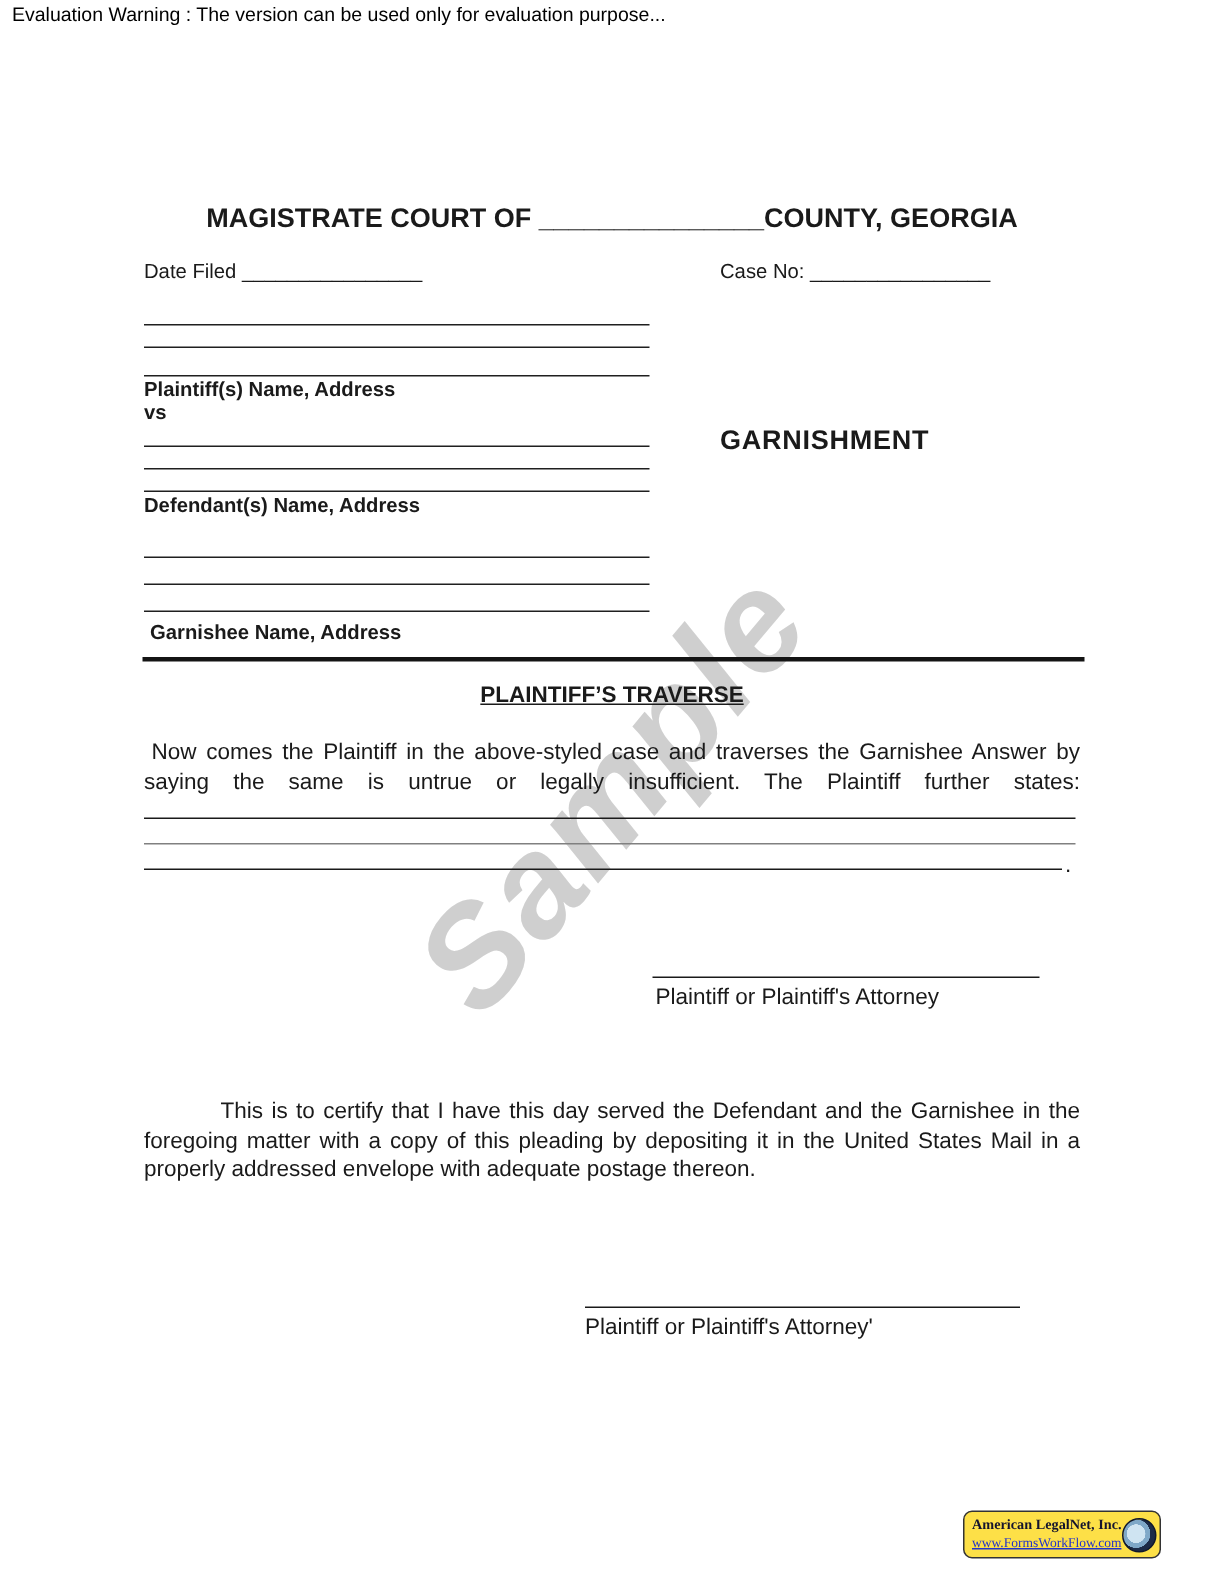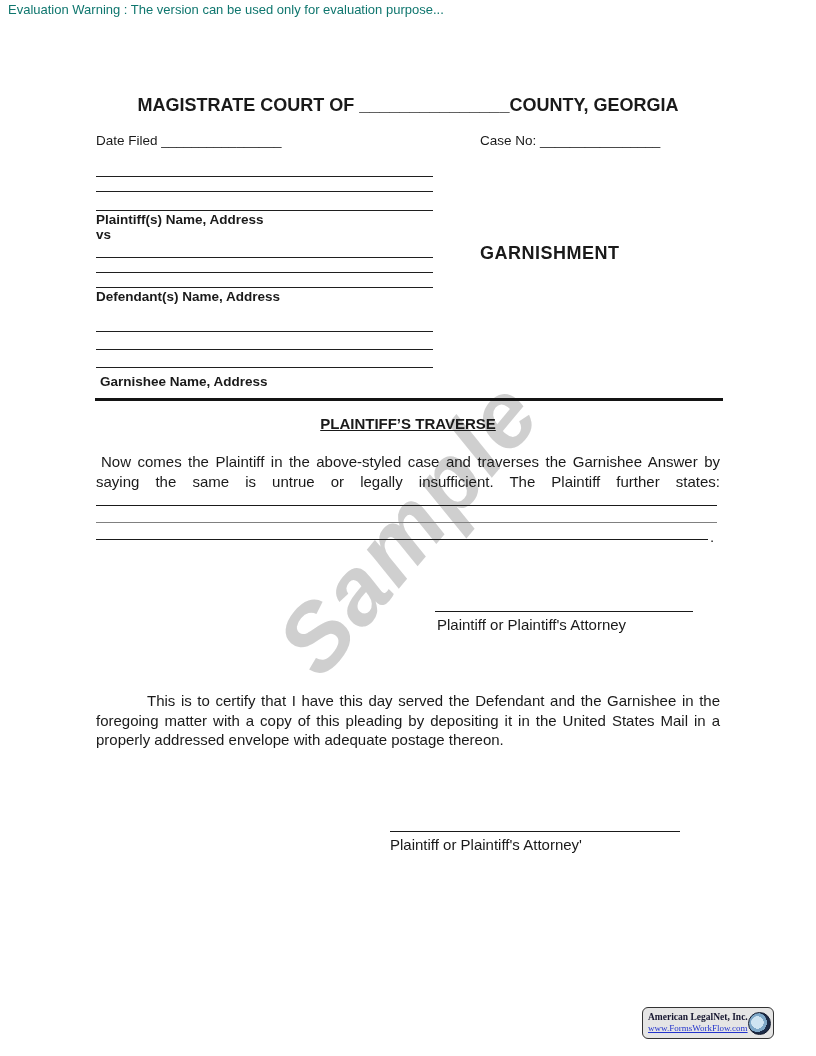--- a/index.html
+++ b/index.html
@@ -7,35 +7,35 @@
     position:relative;
     width:816px;height:1056px;
     background:#ffffff;
     font-family:"Liberation Sans","DejaVu Sans",sans-serif;
     color:#1a1a1a;
     overflow:hidden;
   }
   
   .warning{
     position:absolute;top:2px;left:8px;
-    font-size:13px;color:#0f766e;
+    font-size:13px;color:#000000;
   }
   
   .watermark{
     position:absolute;left:188px;top:388px;width:440px;height:280px;
     display:flex;align-items:center;justify-content:center;
     transform:rotate(-50deg);
     font-size:94px;font-weight:bold;font-style:italic;
     color:#c0c0c0;opacity:.75;
     z-index:0;pointer-events:none;
     letter-spacing:2px;
   }
   
   .content{position:absolute;left:96px;top:0;width:624px;height:1056px;z-index:1;}
-  .abs{position:absolute;}
+  .abs{position:absolute;margin-top:40px;}
   
   .title{top:95px;left:0;width:624px;text-align:center;font-size:18px;font-weight:bold;white-space:nowrap;}
   
   .date-row{top:133px;left:0;width:624px;font-size:13.5px;}
   .case-no{position:absolute;left:384px;top:0;}
   
   .bline{left:0;width:337px;height:0;border-top:1.6px solid #1f1f1f;}
   .caption-label{font-size:13.5px;font-weight:bold;}
   .garn{left:384px;top:243px;font-size:18px;font-weight:bold;letter-spacing:.5px;text-align:right;}
   .divider{left:-1px;top:398px;width:628px;height:3px;background:#141414;}
@@ -53,21 +53,21 @@
   .rule-period .seg{flex:0 0 612px;height:0;border-top:1.5px solid #1a1a1a;}
   
   .sigline{height:0;border-top:1.3px solid #1a1a1a;}
   .sig-label{font-size:15px;}
   
   .date-line{top:764px;left:0;font-size:15px;}
   
   .logo-box{
     position:absolute;left:642px;top:1007px;width:130px;height:30px;
     border:1.4px solid #333;border-radius:6px;
-    background:#e5e5e5;z-index:2;
+    background:#fde047;z-index:2;
     display:flex;align-items:center;
     font-family:"Liberation Serif","DejaVu Serif",serif;
   }
   .logo-text{flex:1;padding-left:5px;line-height:11px;white-space:nowrap;}
   .logo-company{font-size:9.5px;font-weight:bold;color:#14142e;}
   .logo-site{font-size:9px;color:#2233cc;text-decoration:underline;cursor:pointer;}
   .logo-globe{
     flex:0 0 auto;width:21px;height:21px;margin-right:3px;
     border-radius:50%;
     background:radial-gradient(circle at 40% 45%, #cfe4f2 0 36%, #7fa8c8 37% 55%, #1c2b47 56% 100%);

